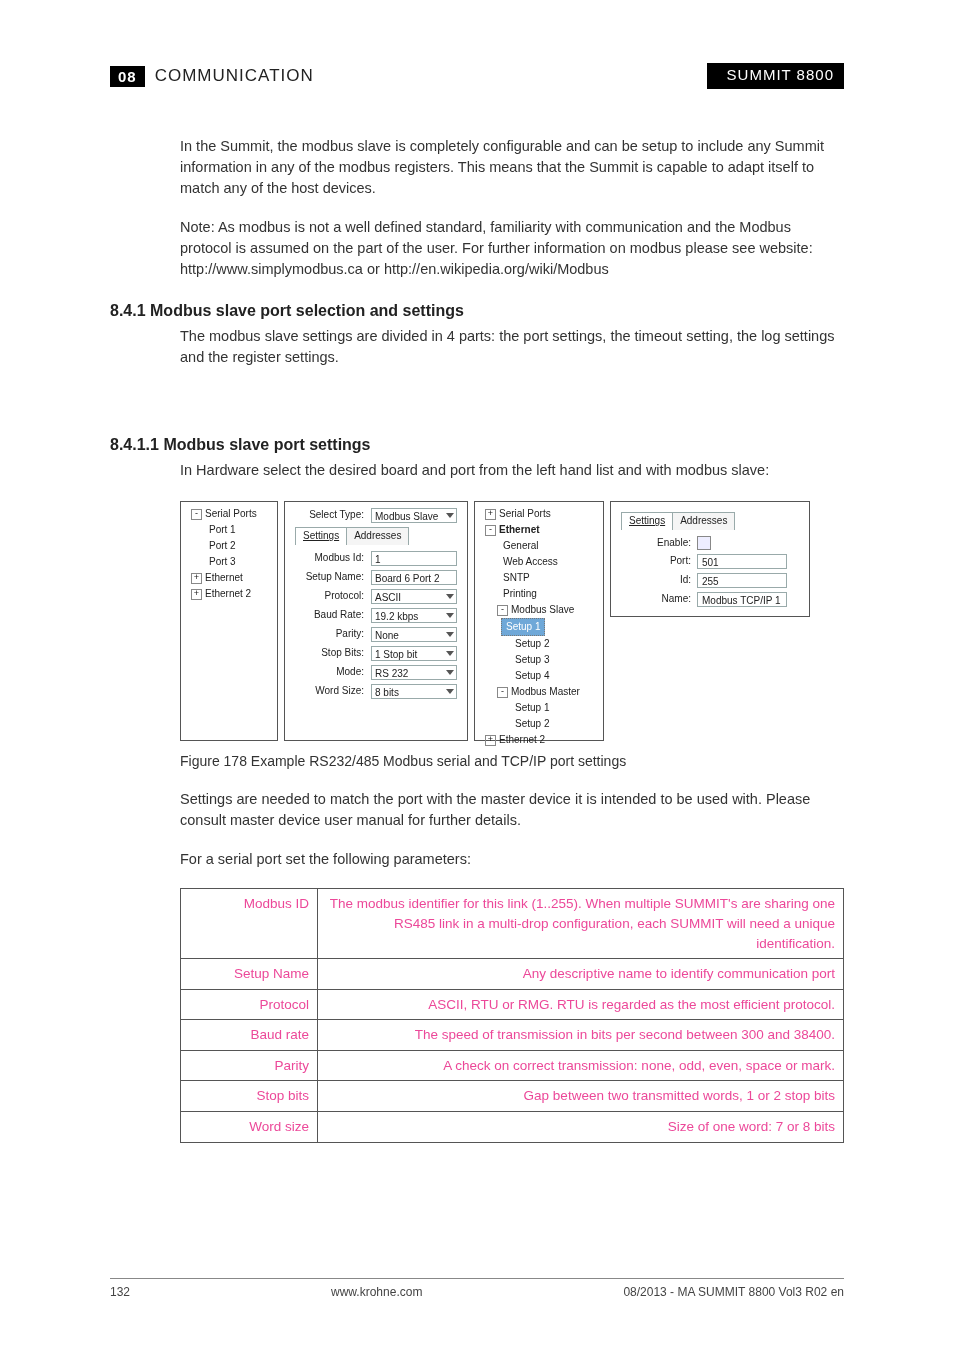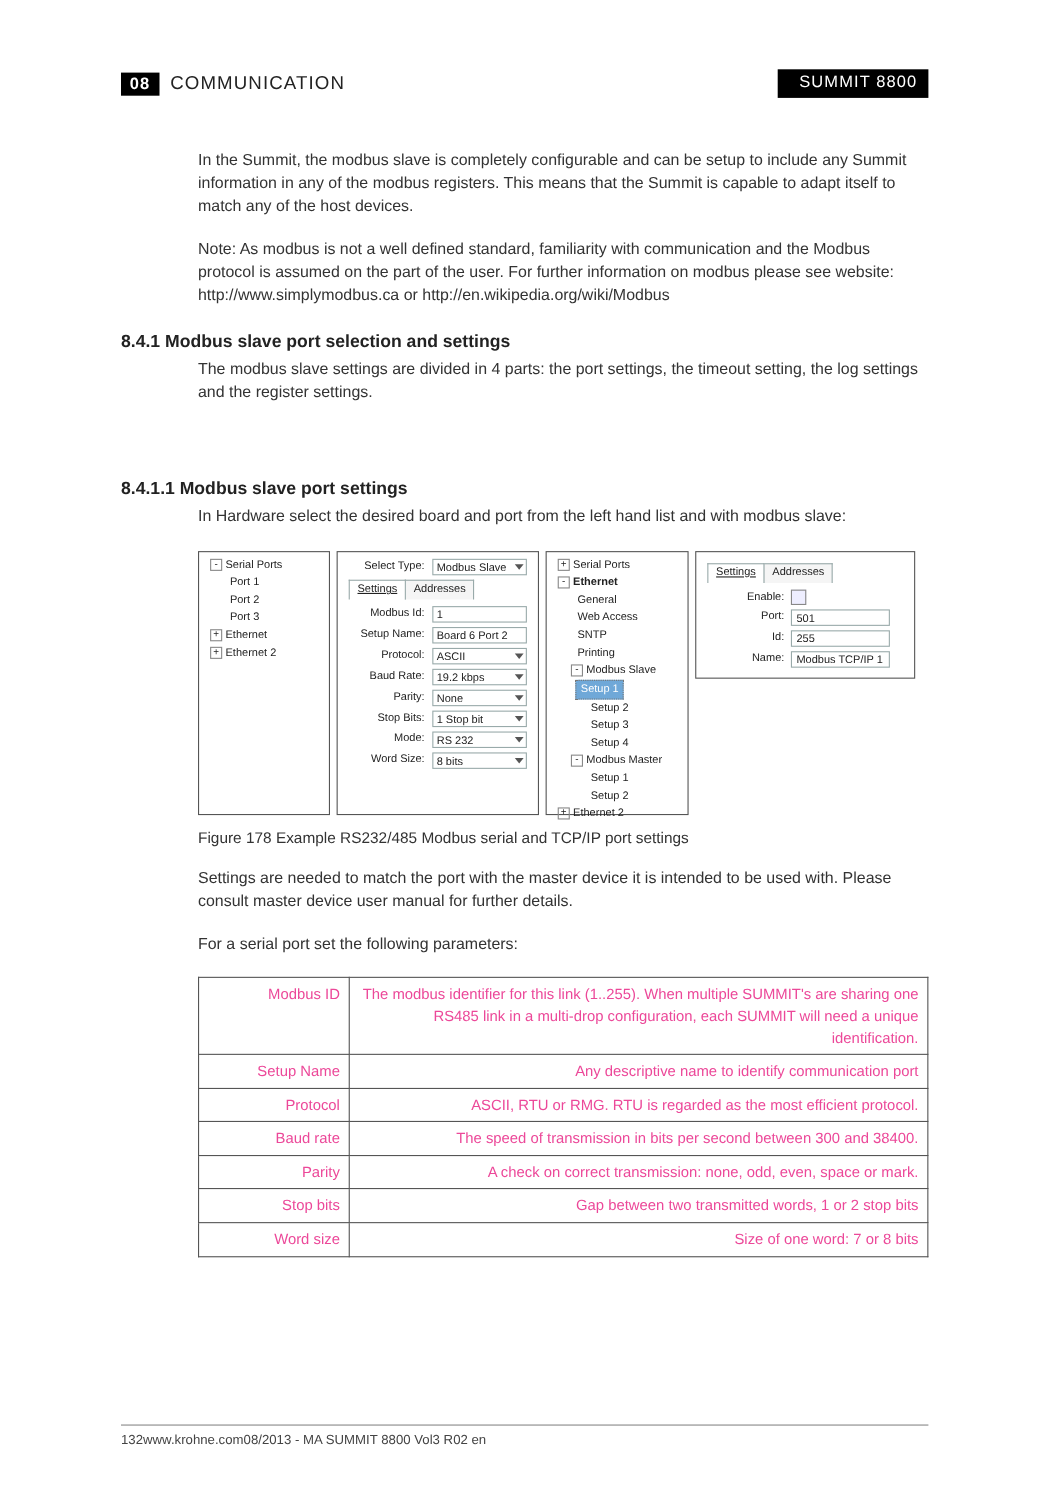--- a/index.html
+++ b/index.html
@@ -83,21 +83,21 @@
     border: 1px solid #555;
     box-sizing: border-box;
     font-family: Tahoma, Arial, sans-serif;
     font-size: 10px;
     color: #222;
     background: #fff;
     padding: 4px 6px;
     position: relative;
   }
   .tree {
-    width: 120px;
+    width: 98px;
     height: 240px;
   }
   .tree-node {
     white-space: nowrap;
     line-height: 16px;
     padding-left: 4px;
   }
   .tree-node .plus {
     display: inline-block;
     width: 9px; height: 9px;
@@ -218,27 +218,27 @@
     vertical-align: top;
     color: #ec4899;
     text-align: right;
   }
   table.params td.name {
     width: 120px;
   }
   
   .footer {
     position: absolute;
-    bottom: 34px;
+    bottom: 51px;
     left: 110px;
     right: 110px;
     border-top: 0.5px solid #888;
     padding-top: 6px;
     display: flex;
-    justify-content: flex-start;
+    justify-content: space-between;
     font-size: 12px;
     color: #444;
   }
 </style>
 </head>
 <body>
 
 <div class="page">
 
   <div class="header-bar">

